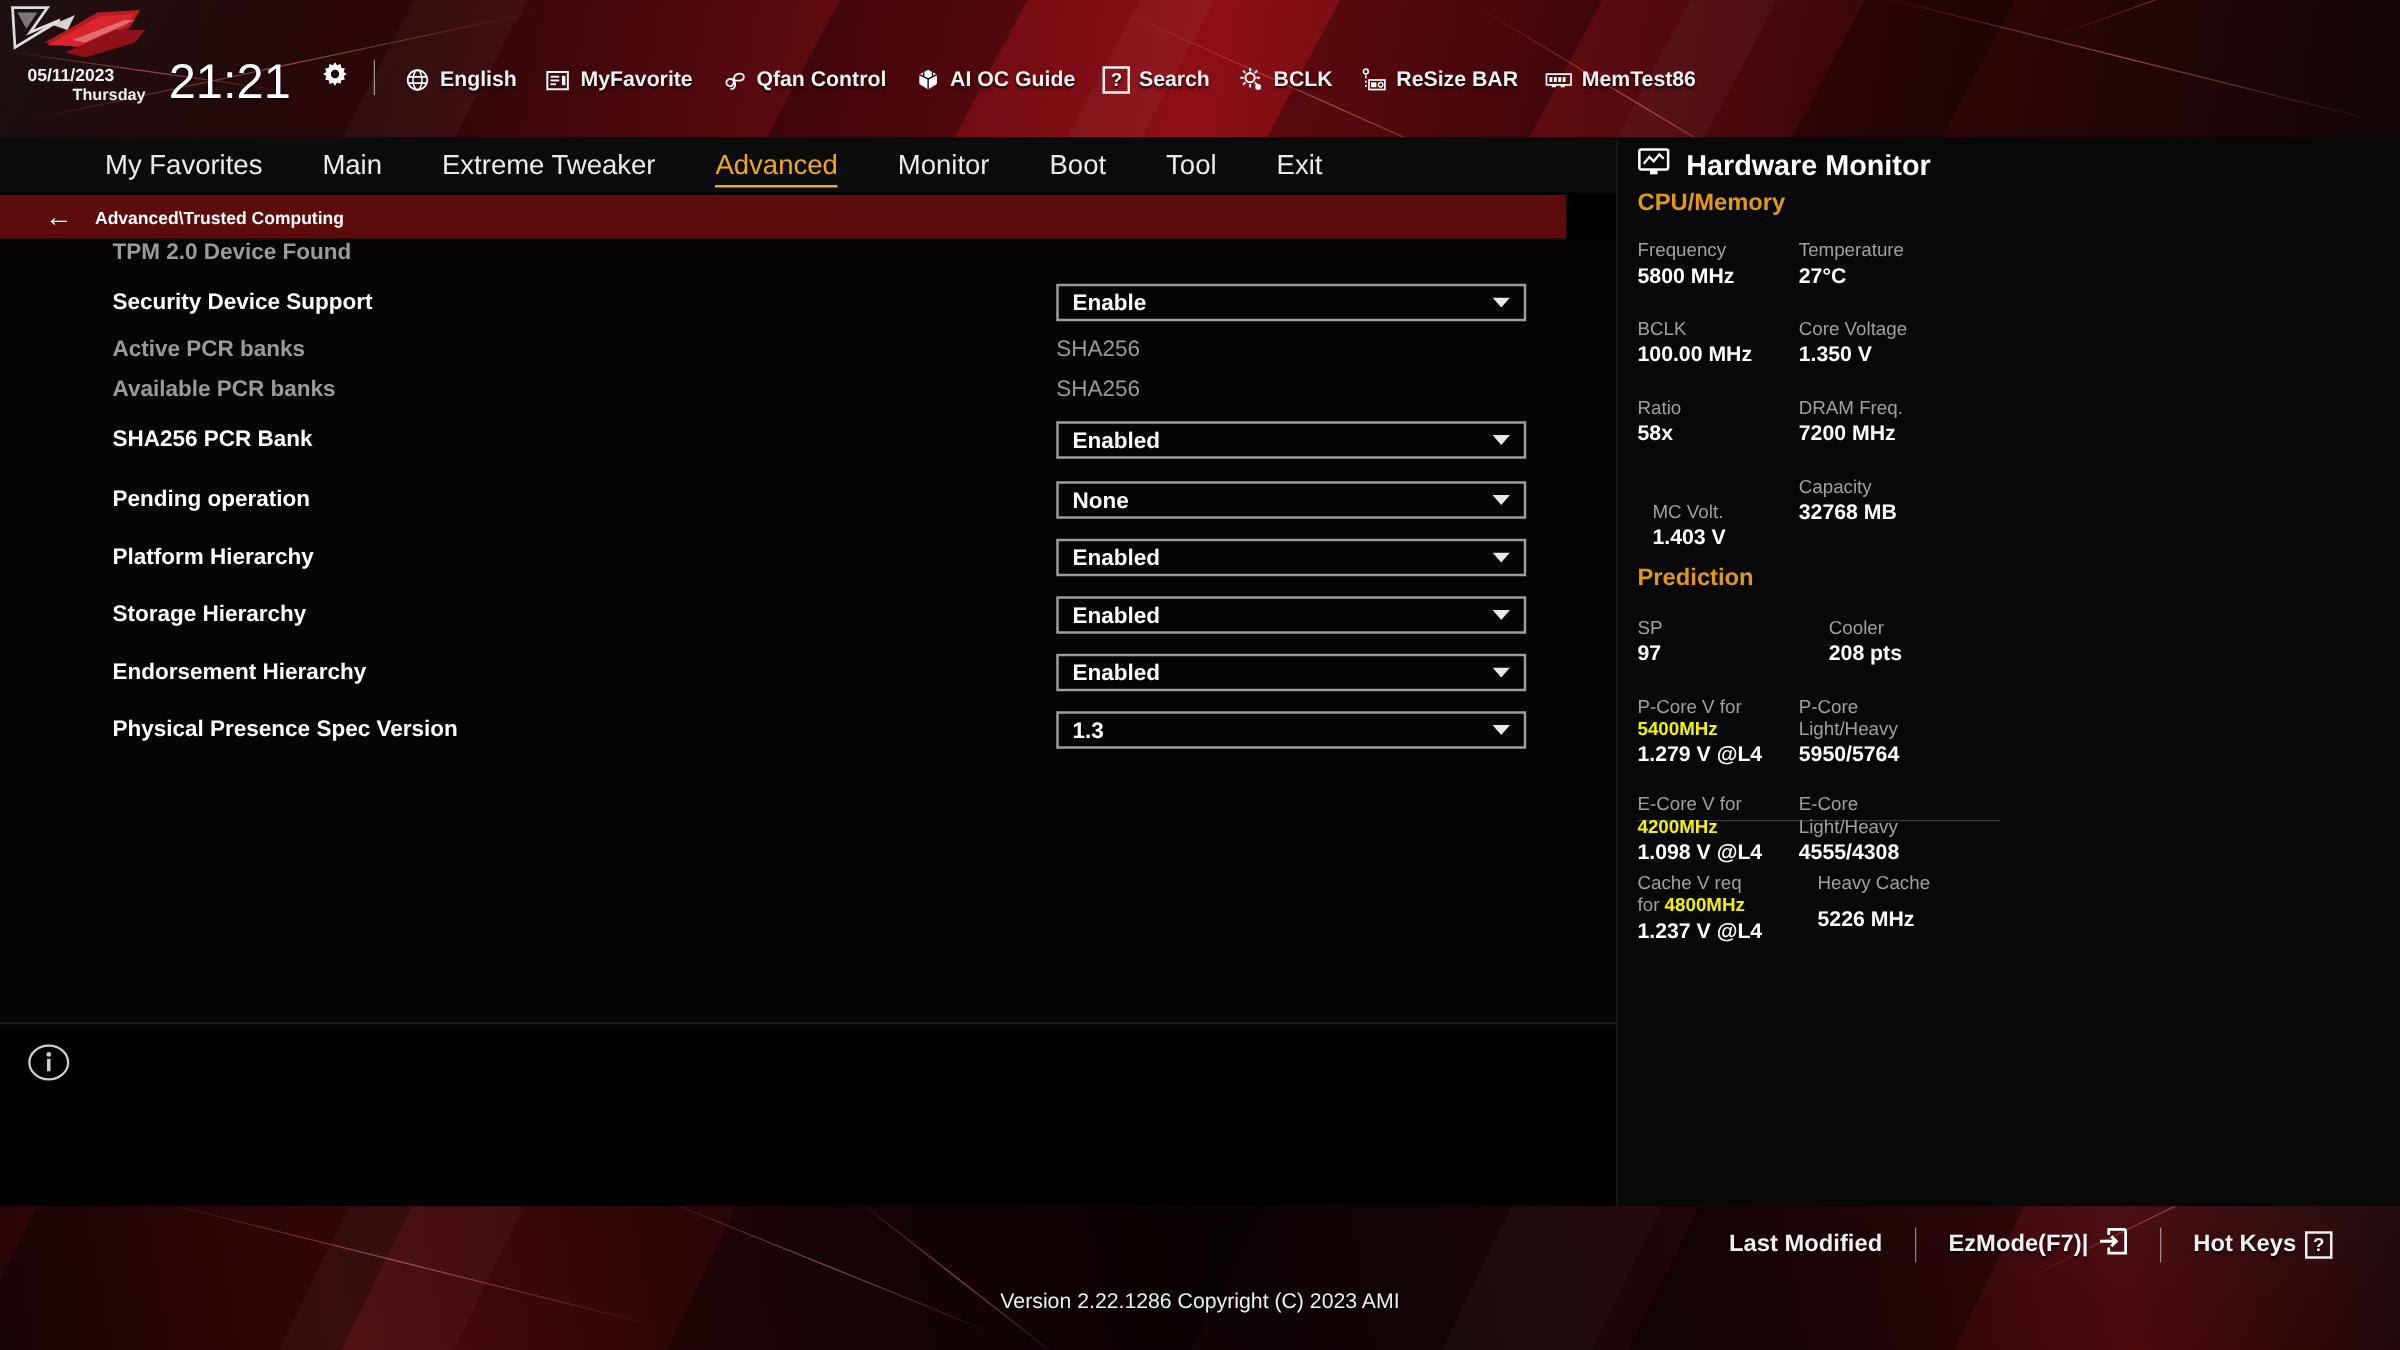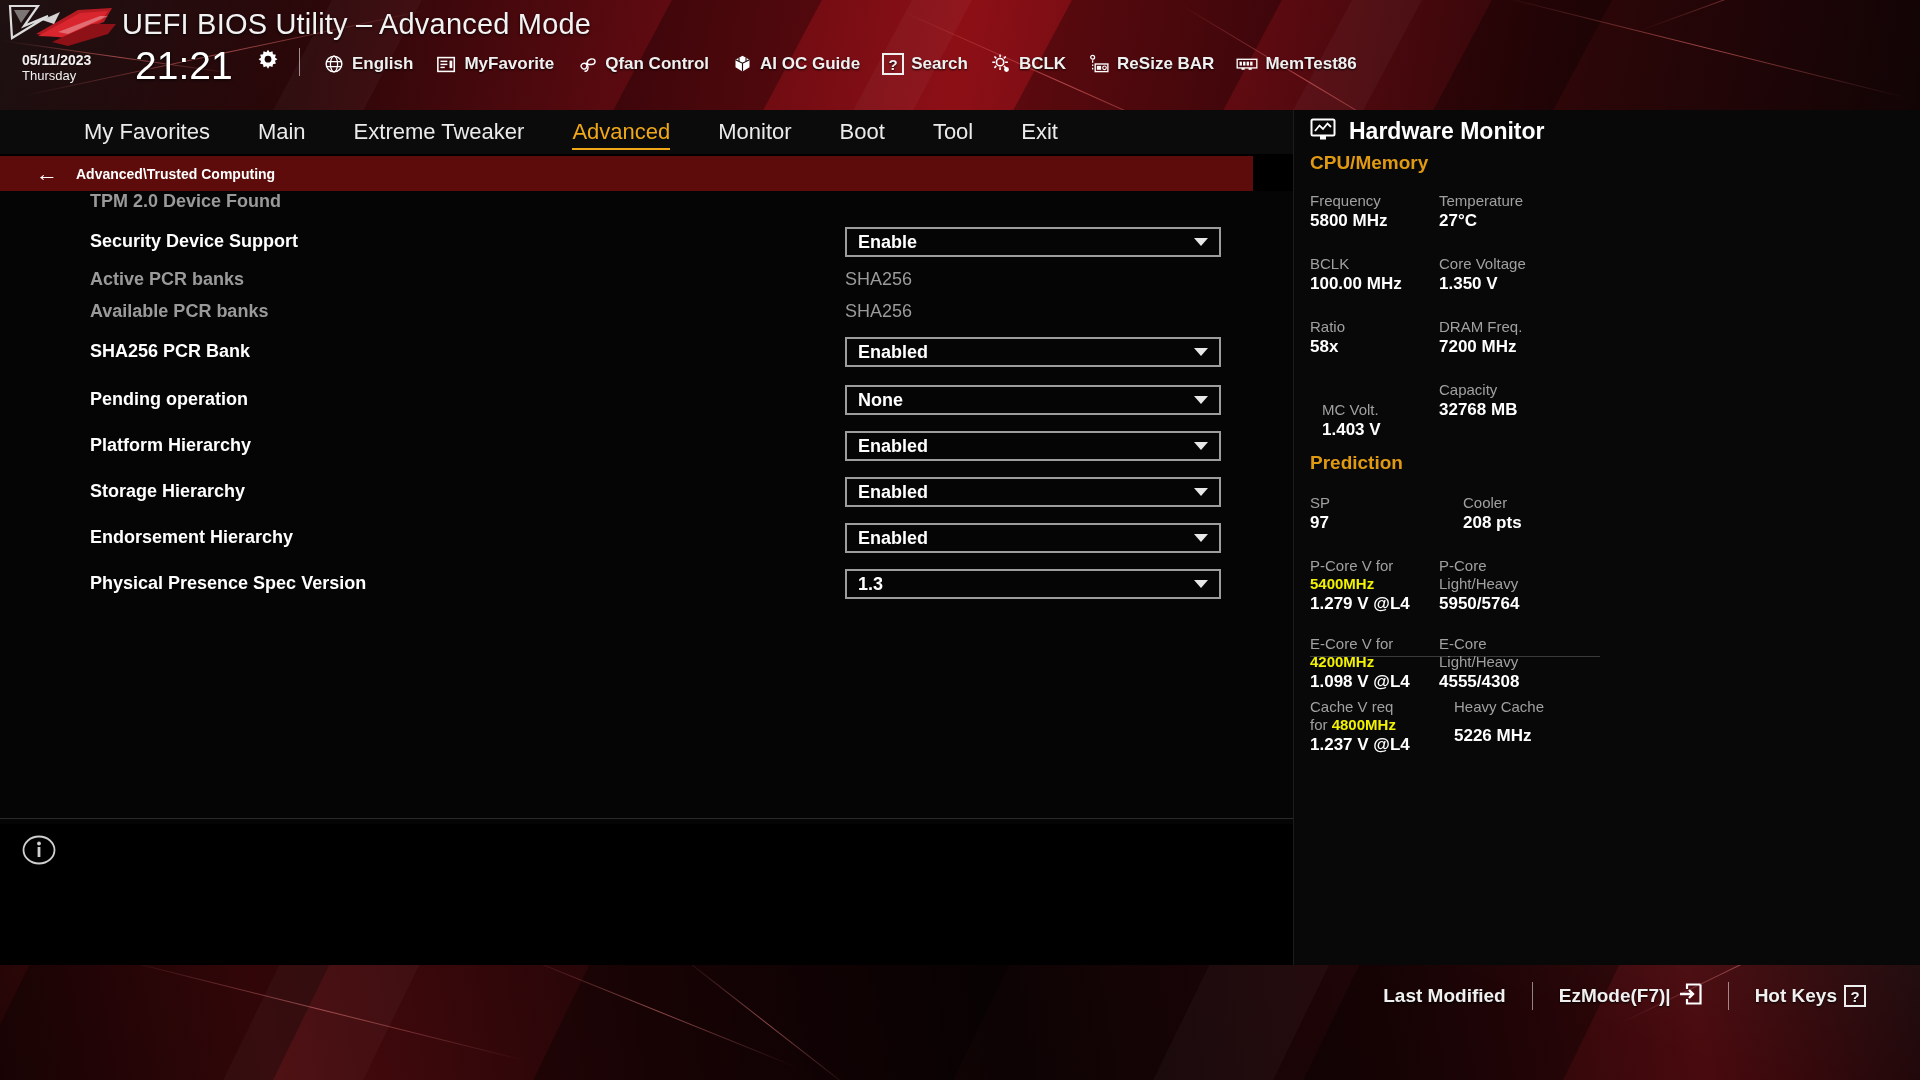--- a/index.html
+++ b/index.html
@@ -37,21 +37,21 @@
 
   #app-title {
     position:absolute; left:122px; top:8px;
     font-size:29px; font-weight:400; letter-spacing:.2px;
     color:#f2f2f2; text-shadow:0 1px 3px rgba(0,0,0,.8);
   }
 
   
   #datetime { position:absolute; left:22px; top:52px; }
   #date-line1 { font-size:14px; line-height:16px; color:#f0f0f0; font-weight:700; }
-  #date-line2 { font-size:13px; line-height:15px; color:#f0f0f0; font-weight:400; }
+  #date-line2 { font-size:13px; line-height:15px; color:#f0f0f0; font-weight:700;margin-left:36px; }
   #clock {
     position:absolute; left:135px; top:44px;
     font-size:39px; font-weight:400; color:#fff; letter-spacing:0px;
     text-shadow:0 1px 3px rgba(0,0,0,.9);
   }
   #gear-btn { position:absolute; left:255px; top:48px; width:26px; height:26px; cursor:pointer; }
   #sep-1 {
     position:absolute; left:299px; top:48px; width:1px; height:28px;
     background:rgba(255,255,255,.55);
   }
@@ -216,21 +216,20 @@
       <path d="M2 2 L30 2 L16 22 L40 12 L4 34 Z" fill="none" stroke="#dcdcdc" stroke-width="2.2"></path>
       <path d="M6 6 L22 6 L13 19 Z" fill="#c9c9c9" opacity="0.55"></path>
       <path d="M28 30 L70 6 L104 4 L96 18 L56 34 Z" fill="#b71b22"></path>
       <path d="M30 32 L72 9 L100 7 L93 17 L54 33 Z" fill="#d9252e"></path>
       <path d="M44 38 L84 20 L108 20 L100 30 L60 42 Z" fill="#8f1118"></path>
       <path d="M34 16 L52 8 L46 20 Z" fill="#e8e8e8" opacity="0.9"></path>
       <path d="M50 28 L92 12 L100 12 L60 30 Z" fill="#f0f0f0" opacity="0.35"></path>
     </svg>
   </div>
 
-  <div id="app-title">UEFI BIOS Utility – Advanced Mode</div>
 
   <div id="datetime">
     <div id="date-line1">05/11/2023</div>
     <div id="date-line2">Thursday</div>
   </div>
   <div id="clock">21:21</div>
 
   <div id="gear-btn">
     <svg width="26" height="26" viewBox="0 0 24 24">
       <path fill="#ffffff" d="M12 1.6l1.5 2.3 2.6-.9.5 2.7 2.7.5-.9 2.6 2.3 1.5-2.3 1.5.9 2.6-2.7.5-.5 2.7-2.6-.9L12 19.1l-1.5-2.3-2.6.9-.5-2.7-2.7-.5.9-2.6L3.3 10.3l2.3-1.5-.9-2.6 2.7-.5.5-2.7 2.6.9z"></path>
@@ -589,13 +588,14 @@
         </svg>
       </span>
     </div>
     <div class="foot-sep"></div>
     <div class="foot-btn">
       <span>Hot Keys</span>
       <span class="keycap">?</span>
     </div>
   </div>
 
+  <div id="version">Version 2.22.1286 Copyright (C) 2023 AMI</div>
 </div>
 
 </body></html>

